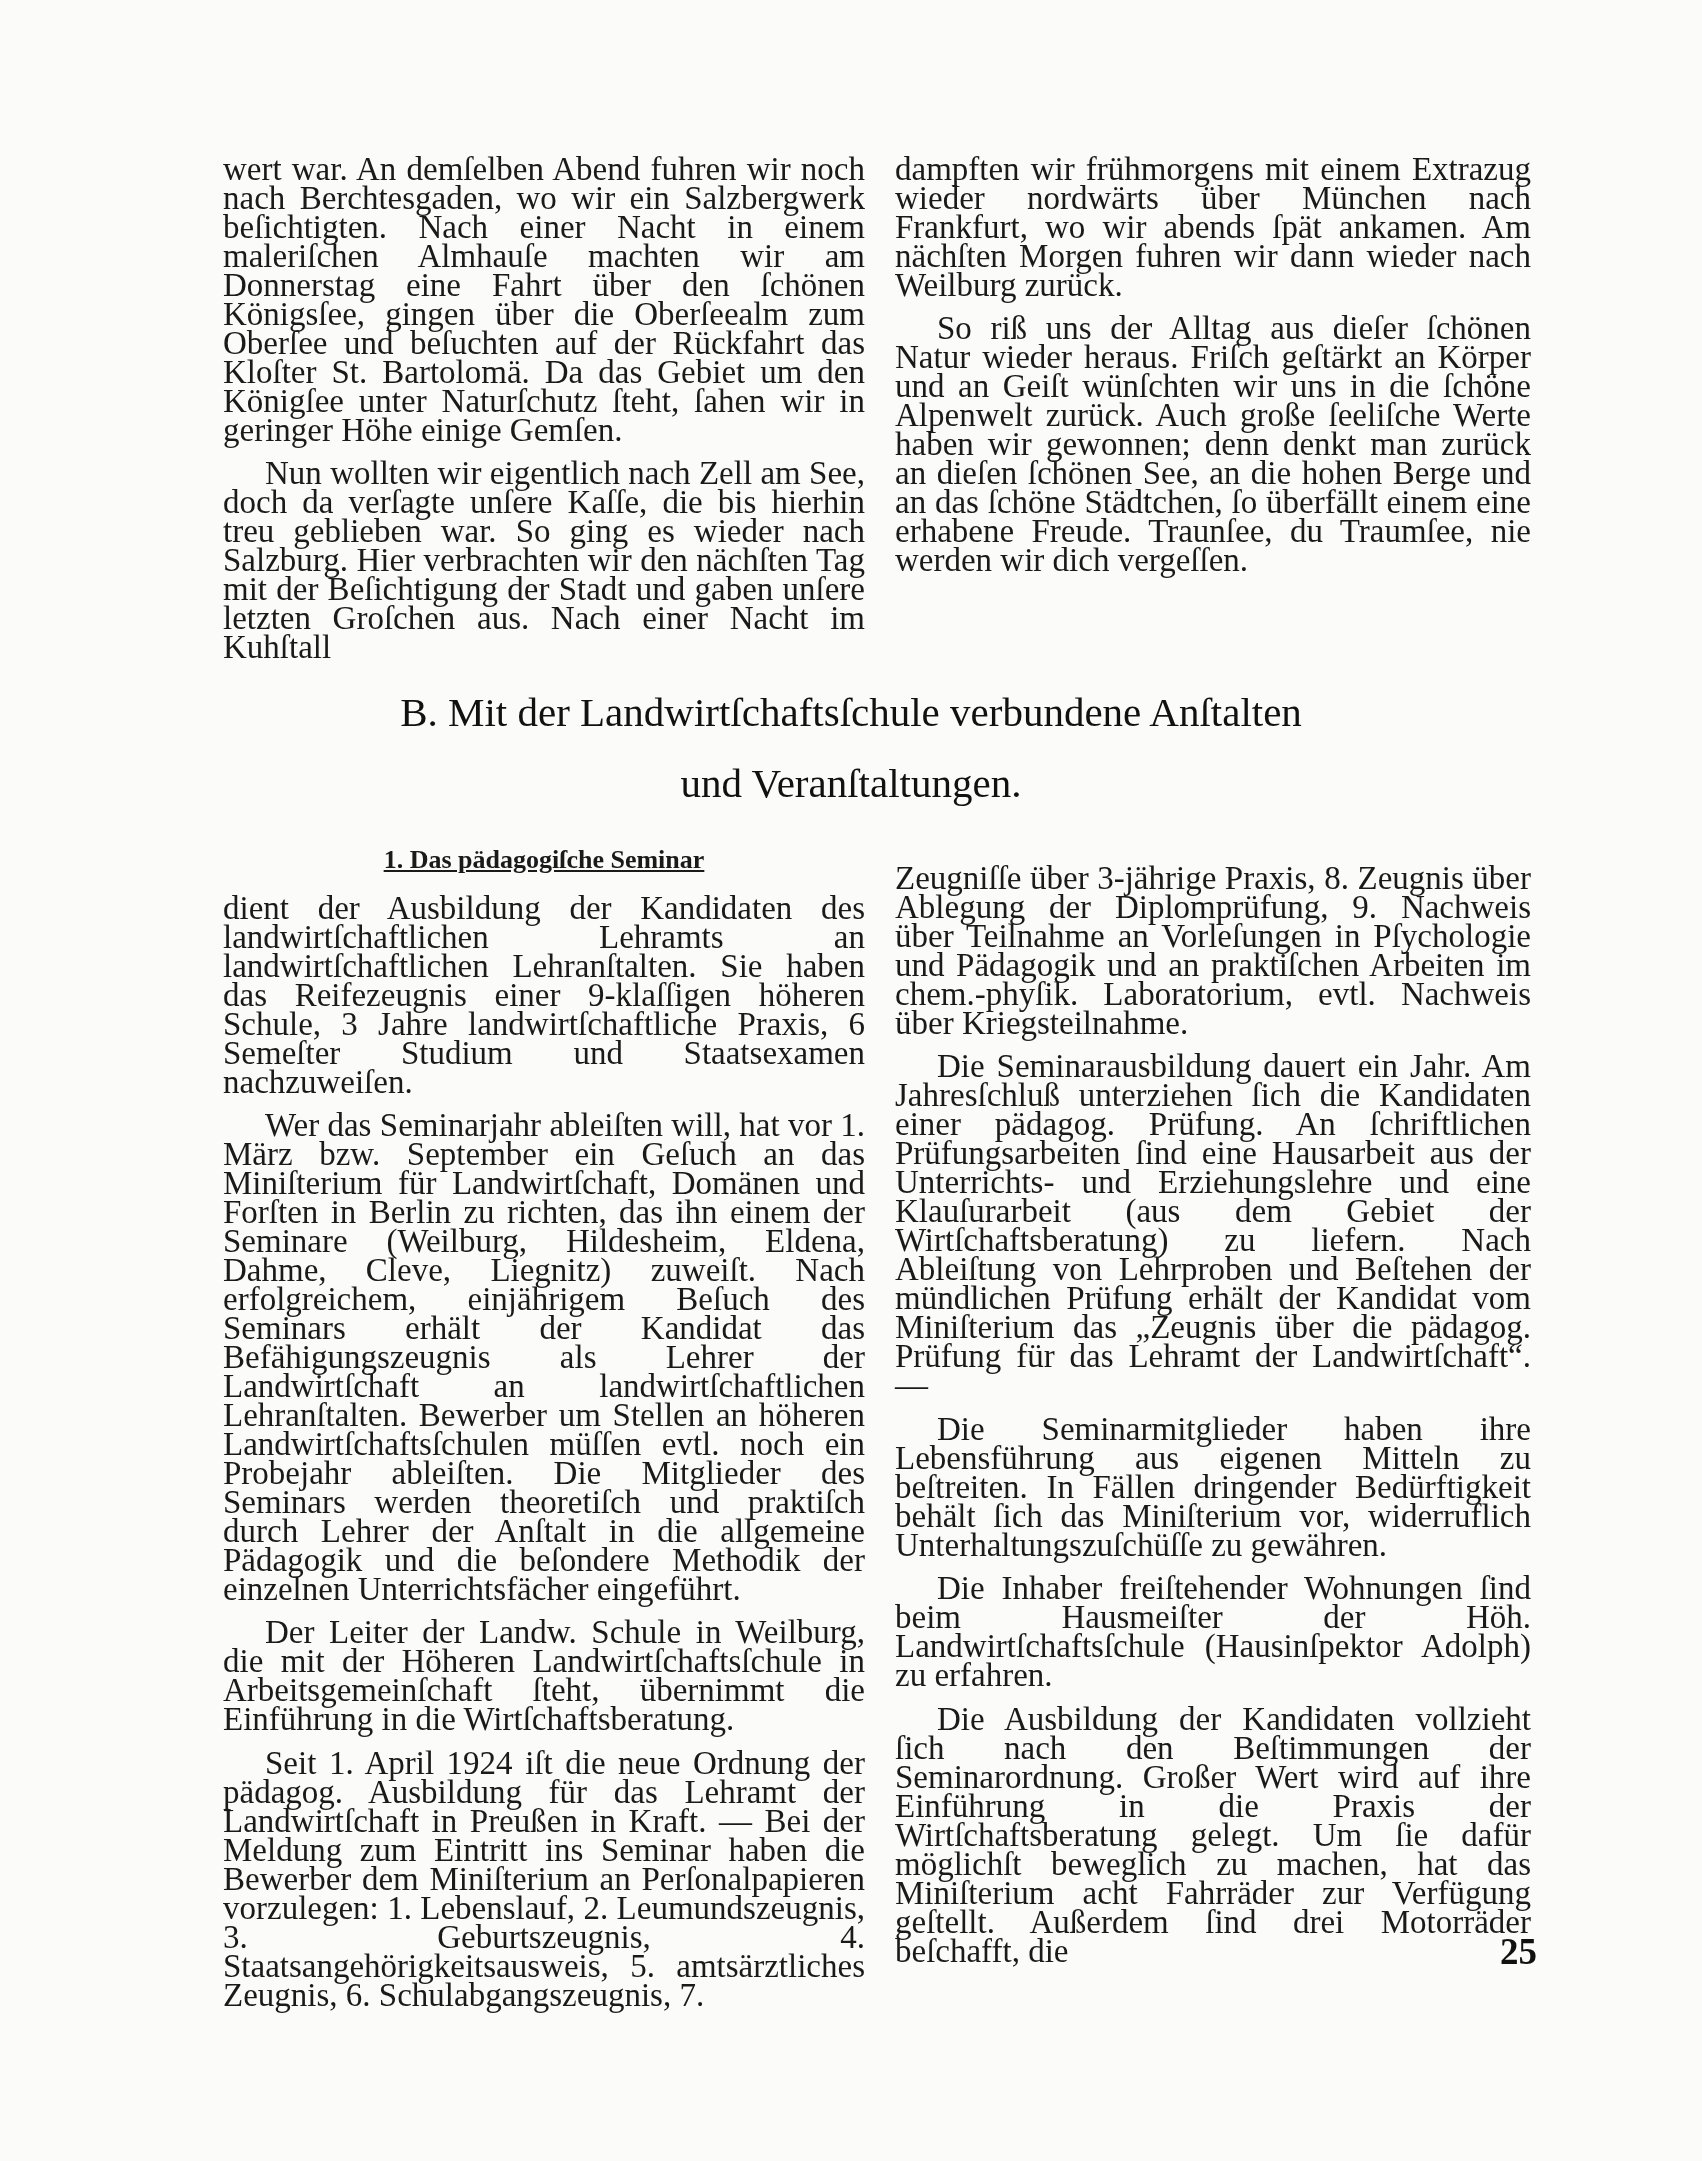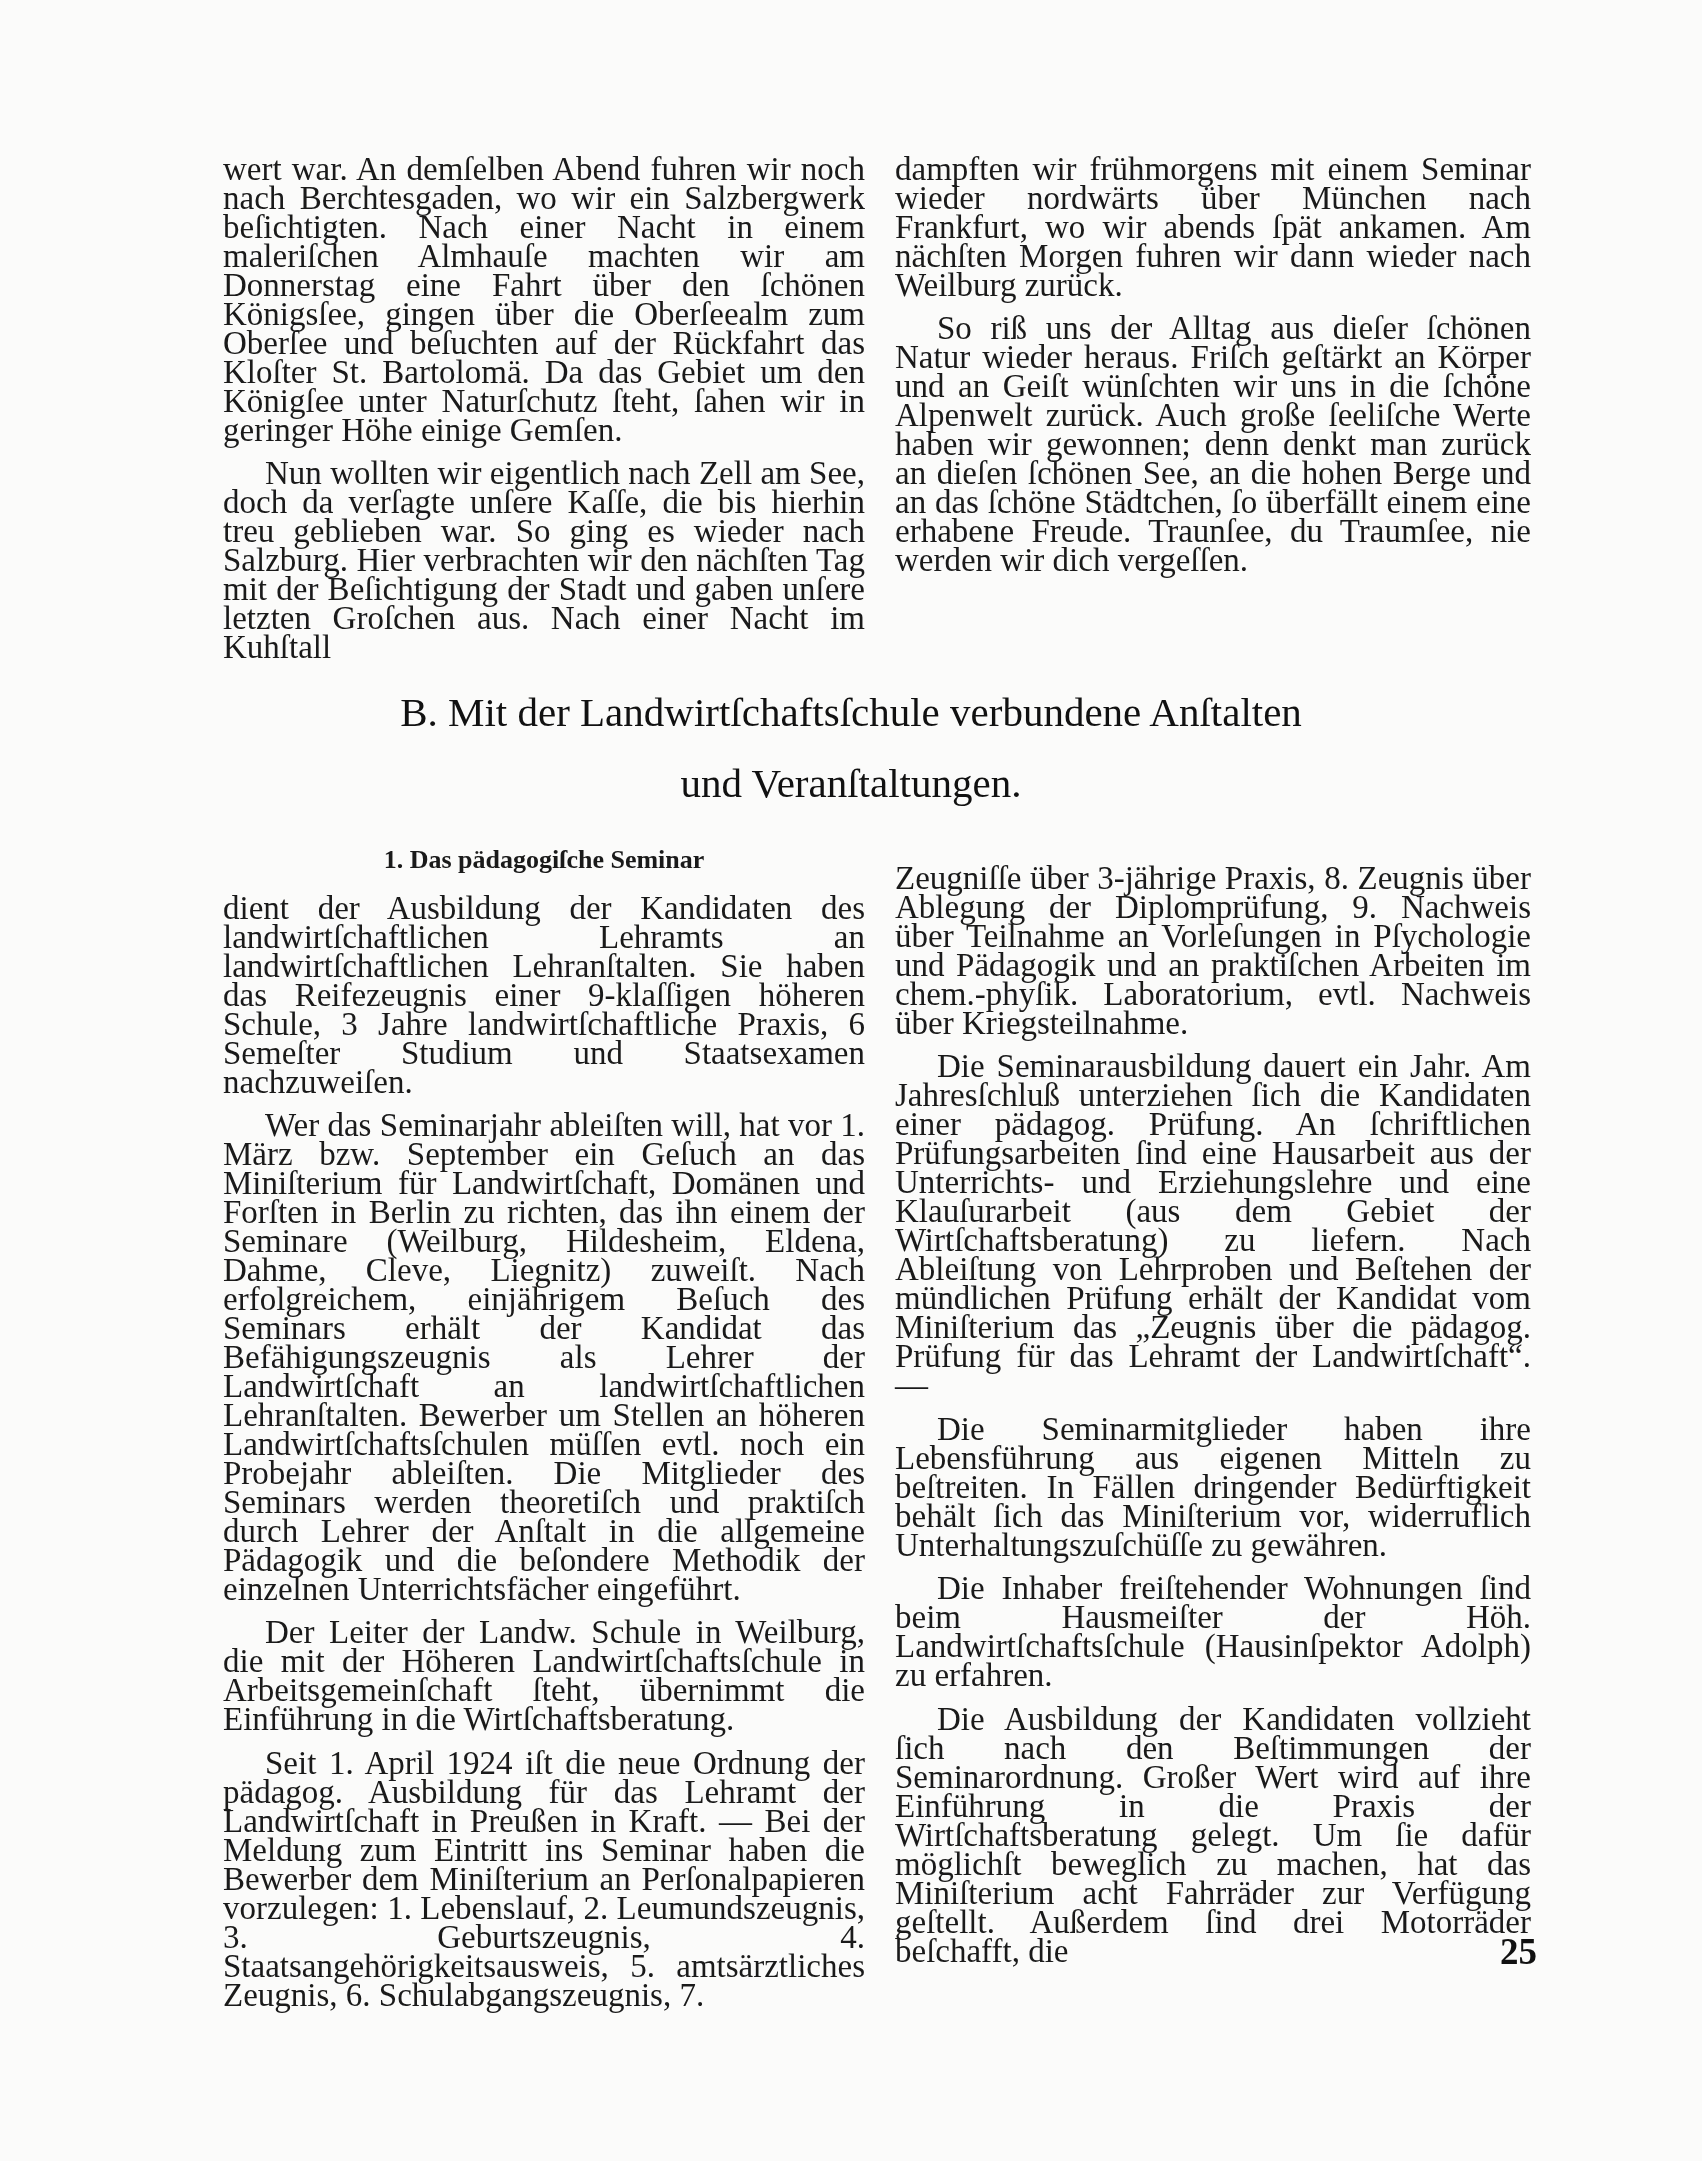--- a/index.html
+++ b/index.html
@@ -15,37 +15,37 @@
   #top-right { left:895px; top:155px; width:636px; }
   #bottom-left { left:223px; top:845px; }
   #bottom-right { left:895px; top:864px; width:636px; }
   .heading {
     position:absolute; left:0; width:1702px; text-align:center;
     font-size:41px; line-height:46px; color:#111;
   }
   #heading-1 { top:689px;text-align:center; }
   #heading-2 { top:760px; }
   .subheading {
-    text-align:center; font-size:26px; line-height:29px; font-weight:bold; margin:0 0 19.7px 0;
+    text-align:center; font-size:26px; line-height:29px; font-weight:bold; margin:0 0 19.7px 0;text-decoration:underline;
   }
   .dateline { text-indent:42px; }
   #page-number {
     position:absolute; left:1500px; top:1930px; font-size:37px; font-weight:bold; color:#111;
   }
 </style>
 </head>
 <body>
 
 <div class="col" id="top-left">
   <p class="noindent">wert war. An demſelben Abend fuhren wir noch nach Berchtesgaden, wo wir ein Salzbergwerk beſichtigten. Nach einer Nacht in einem maleriſchen Almhauſe machten wir am Donnerstag eine Fahrt über den ſchönen Königsſee, gingen über die Oberſeealm zum Oberſee und beſuchten auf der Rückfahrt das Kloſter St. Bartolomä. Da das Gebiet um den Königſee unter Naturſchutz ſteht, ſahen wir in geringer Höhe einige Gemſen.</p>
   <p class="indent">Nun wollten wir eigentlich nach Zell am See, doch da verſagte unſere Kaſſe, die bis hierhin treu geblieben war. So ging es wieder nach Salzburg. Hier verbrachten wir den nächſten Tag mit der Beſichtigung der Stadt und gaben unſere letzten Groſchen aus. Nach einer Nacht im Kuhſtall</p>
 </div>
 
 <div class="col" id="top-right">
-  <p class="noindent">dampften wir frühmorgens mit einem Seminar wieder nordwärts über München nach Frankfurt, wo wir abends ſpät ankamen. Am nächſten Morgen fuhren wir dann wieder nach Weilburg zurück.</p>
+  <p class="noindent">dampften wir frühmorgens mit einem Extrazug wieder nordwärts über München nach Frankfurt, wo wir abends ſpät ankamen. Am nächſten Morgen fuhren wir dann wieder nach Weilburg zurück.</p>
   <p class="indent">So riß uns der Alltag aus dieſer ſchönen Natur wieder heraus. Friſch geſtärkt an Körper und an Geiſt wünſchten wir uns in die ſchöne Alpenwelt zurück. Auch große ſeeliſche Werte haben wir gewonnen; denn denkt man zurück an dieſen ſchönen See, an die hohen Berge und an das ſchöne Städtchen, ſo überfällt einem eine erhabene Freude. Traunſee, du Traumſee, nie werden wir dich vergeſſen.</p>
 </div>
 
 <div class="heading" id="heading-1">B. Mit der Landwirtſchaftsſchule verbundene Anſtalten</div>
 <div class="heading" id="heading-2">und Veranſtaltungen.</div>
 
 <div class="col" id="bottom-left">
   <div class="subheading">1. Das pädagogiſche Seminar</div>
   <p class="noindent">dient der Ausbildung der Kandidaten des landwirtſchaftlichen Lehramts an landwirtſchaftlichen Lehranſtalten. Sie haben das Reifezeugnis einer 9-klaſſigen höheren Schule, 3 Jahre landwirtſchaftliche Praxis, 6 Semeſter Studium und Staatsexamen nachzuweiſen.</p>
   <p class="indent">Wer das Seminarjahr ableiſten will, hat vor 1. März bzw. September ein Geſuch an das Miniſterium für Landwirtſchaft, Domänen und Forſten in Berlin zu richten, das ihn einem der Seminare (Weilburg, Hildesheim, Eldena, Dahme, Cleve, Liegnitz) zuweiſt. Nach erfolgreichem, einjährigem Beſuch des Seminars erhält der Kandidat das Befähigungszeugnis als Lehrer der Landwirtſchaft an landwirtſchaftlichen Lehranſtalten. Bewerber um Stellen an höheren Landwirtſchaftsſchulen müſſen evtl. noch ein Probejahr ableiſten. Die Mitglieder des Seminars werden theoretiſch und praktiſch durch Lehrer der Anſtalt in die allgemeine Pädagogik und die beſondere Methodik der einzelnen Unterrichtsfächer eingeführt.</p>

